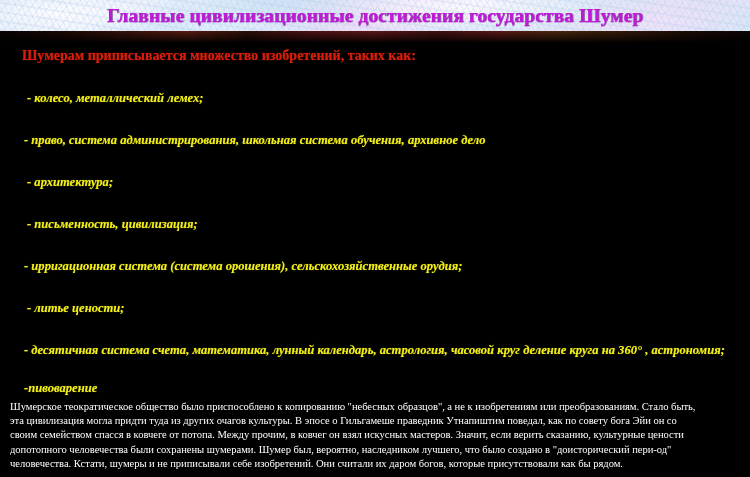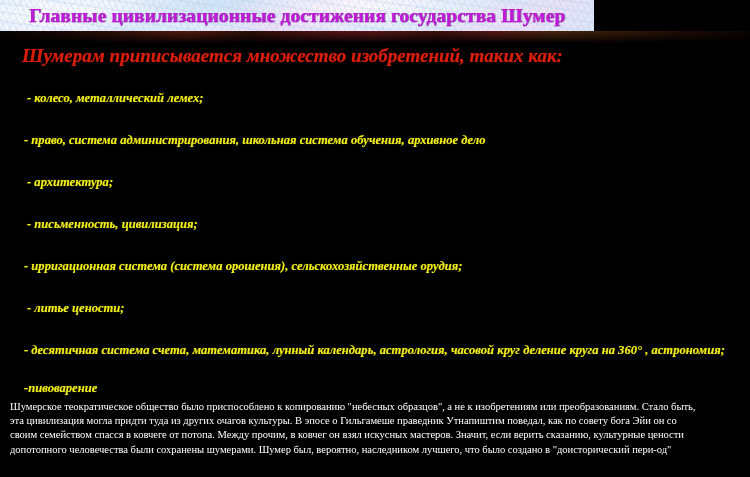--- a/index.html
+++ b/index.html
@@ -13,21 +13,21 @@
     overflow: hidden;
     font-family: "Liberation Serif", "DejaVu Serif", serif;
     position: relative;
   }
 
   
   .banner {
     position: absolute;
     left: 0;
     top: 0;
-    width: 594px;
+    width: 750px;
     height: 31px;
     background:
       radial-gradient(ellipse 160px 40px at 8% 40%, rgba(255,255,255,0.85), rgba(255,255,255,0) 70%),
       radial-gradient(ellipse 140px 30px at 30% 80%, rgba(226,240,252,0.9), rgba(255,255,255,0) 70%),
       radial-gradient(ellipse 200px 40px at 62% 20%, rgba(255,255,255,0.8), rgba(255,255,255,0) 70%),
       radial-gradient(ellipse 120px 30px at 88% 70%, rgba(238,226,250,0.9), rgba(255,255,255,0) 70%),
       linear-gradient(160deg, #dceaf8 0%, #e9f1fb 18%, #cfe4f6 34%, #ecdff7 52%, #dbe9f8 68%, #e7e2f6 84%, #d7e8f8 100%);
     overflow: hidden;
   }
   .banner::after {
@@ -93,23 +93,22 @@
   .content {
     position: absolute;
     left: 0;
     top: 43px;
     width: 750px;
   }
 
   .lead {
     color: #d81e0a;
     font-family: "Liberation Serif", "DejaVu Serif", serif;
-    font-style: italic;
     font-weight: bold;
-    font-size: 19px;
+    font-size: 14px;
     line-height: 18px;
     padding: 4px 0 0 22px;
     text-shadow: 0 0 1px rgba(216,30,10,0.7);
   }
 
   .item {
     color: #f2ee18;
     font-family: "Liberation Serif", "DejaVu Serif", serif;
     font-style: italic;
     font-weight: bold;
@@ -180,13 +179,14 @@
 
   <div class="item tight lastitem">-пивоварение</div>
 
 </div>
 
 <div class="bottom-paragraph">
   <span class="pline">Шумерское теократическое общество было приспособлено к копированию "небесных образцов", а не к изобретениям или преобразованиям. Стало быть,</span>
   <span class="pline">эта цивилизация могла придти туда из других очагов культуры. В эпосе о Гильгамеше праведник Утнапиштим поведал, как по совету бога Эйи он со</span>
   <span class="pline">своим семейством спасся в ковчеге от потопа. Между прочим, в ковчег он взял искусных мастеров. Значит, если верить сказанию, культурные цености</span>
   <span class="pline">допотопного человечества были сохранены шумерами. Шумер был, вероятно, наследником лучшего, что было создано в "доисторический пери-од"</span>
+  <span class="pline">человечества. Кстати, шумеры и не приписывали себе изобретений. Они считали их даром богов, которые присутствовали как бы рядом.</span>
 </div>
 
 </body></html>

